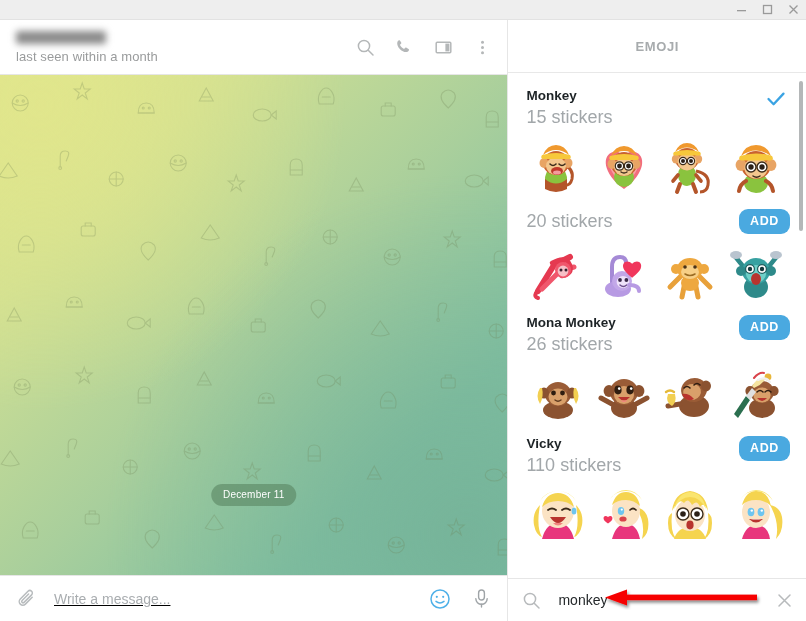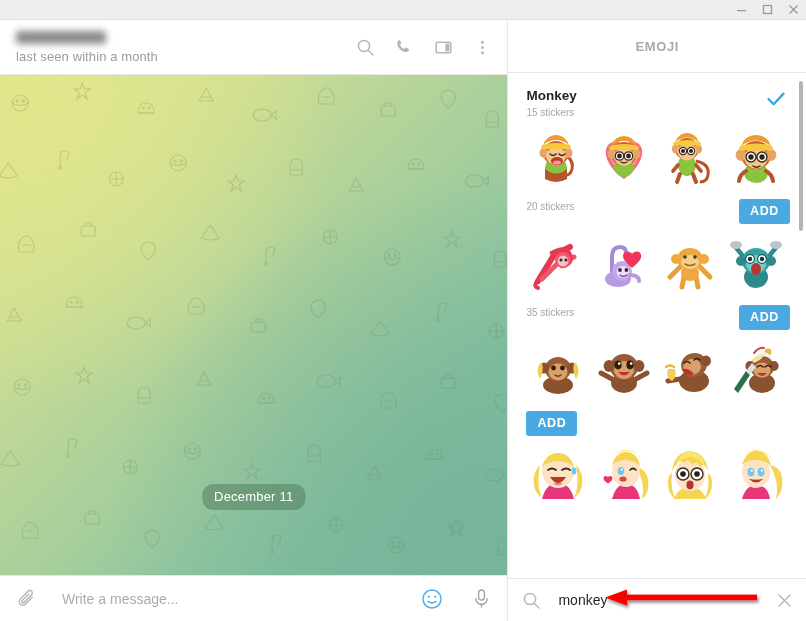--- a/index.html
+++ b/index.html
@@ -51,28 +51,28 @@
     background:
       radial-gradient(circle at 8% 6%, rgba(225,230,140,.95) 0%, rgba(225,230,140,0) 46%),
       radial-gradient(circle at 92% 92%, rgba(116,176,150,.75) 0%, rgba(116,176,150,0) 55%),
       linear-gradient(135deg, #dfe68c 0%, #cfdf93 22%, #a9cf9c 52%, #82c1a2 78%, #79bfa6 100%);
   }
   .doodles { position: absolute; inset: 0; opacity: .26; }
   .doodles svg { width: 100%; height: 100%; display: block; }
 
   .date-chip {
     position: absolute; left: 50%; transform: translateX(-50%); top: 409px;
-    background: rgba(91,134,98,.62); color: #fff; font-size: 13px;
+    background: rgba(91,134,98,.62); color: #fff; font-size: 10px;
     padding: 5px 12px 6px; border-radius: 11px; letter-spacing: .2px;
   }
 
   
   .composer {
     flex: 0 0 46px; height: 46px; background: #fff; border-top: 1px solid #e6e6e6;
-    display: flex; align-items: center; padding: 0 14px 0 12px; gap: 8px;
+    display: flex; align-items: center; padding: 0 14px 0 12px; gap: 0; text-decoration: underline;
   }
   .clip-btn { width: 30px; height: 30px; display: flex; align-items: center; justify-content: center; color: #b8bcbe; }
   .msg-input {
     flex: 1 1 auto; border: none; outline: none; background: transparent;
     font-family: "Liberation Sans", sans-serif; font-size: 14px; color: #222;
     padding-left: 12px;
   }
   .msg-input::placeholder { color: #a9adb0; }
   .emoji-btn { width: 30px; height: 30px; display: flex; align-items: center; justify-content: center; color: #4eb0e8; margin-right: 14px; }
   .mic-btn { width: 24px; height: 26px; display: flex; align-items: center; justify-content: center; color: #9fa4a7; }
@@ -96,24 +96,24 @@
     height: 3px; background: #43a9e5;
   }
 
   .packs { flex: 1 1 auto; overflow: hidden; position: relative; padding: 0 0 0 0; }
   .packs-inner { padding: 14px 16px 0 18px; }
 
   .pack { margin-bottom: 10px; }
   .pack-head { display: flex; align-items: flex-start; }
   .pack-meta { flex: 1 1 auto; min-width: 0; }
   .pack-title { font-size: 13.5px; font-weight: bold; color: #1d2326; line-height: 17px; }
-  .pack-count { font-size: 10px; color: #a2a7aa; margin-top: 3px; }
+  .pack-count { font-size: 18px; color: #a2a7aa; margin-top: 3px; }
   .add-btn {
     flex: 0 0 auto; background: #4aa9e0; color: #fff; font-size: 12.5px; font-weight: bold;
-    letter-spacing: .6px; border: none; border-radius: 3px; padding: 5px 11px 6px;
+    letter-spacing: .6px; border: none; border-radius: 9px; padding: 5px 11px 6px;
     margin-top: 1px; cursor: pointer; font-family: "Liberation Sans", sans-serif;
   }
   .check-icon { flex: 0 0 auto; color: #3aa3e3; margin-top: 1px; margin-right: 3px; }
 
   .pack-row { display: flex; gap: 2px; margin-top: 8px; }
   .sticker { width: 64px; height: 62px; display: flex; align-items: center; justify-content: center; }
   .sticker svg { display: block; }
 
   .panel-scrollbar {
     position: absolute; right: 3px; top: 8px; width: 4px; height: 150px;
@@ -513,21 +513,22 @@
                   <circle cx="34" cy="24" r="2.2" fill="#13393d"></circle>
                   <ellipse cx="28" cy="34" rx="5" ry="6" fill="#b8342e"></ellipse>
                 </svg>
               </div>
             </div>
           </div>
 
           <div class="pack">
             <div class="pack-head">
               <div class="pack-meta">
-                <div class="pack-count">35 stickers</div>
+                <div class="pack-title">Mona Monkey</div>
+                <div class="pack-count">26 stickers</div>
               </div>
               <button class="add-btn">ADD</button>
             </div>
             <div class="pack-row">
               <div class="sticker">
                 <svg width="56" height="56" viewBox="0 0 56 56">
                   <ellipse cx="28" cy="44" rx="15" ry="9" fill="#8b5230"></ellipse>
                   <ellipse cx="28" cy="28" rx="13" ry="12" fill="#9a5c36"></ellipse>
                   <ellipse cx="14" cy="27" rx="5" ry="5.6" fill="#8b5230"></ellipse>
                   <ellipse cx="42" cy="27" rx="5" ry="5.6" fill="#8b5230"></ellipse>
@@ -585,20 +586,24 @@
                   <circle cx="40" cy="11" r="3.4" fill="#e8b63a"></circle>
                   <path d="M30 14 q8-4 12 2" stroke="#f0f0f0" stroke-width="2" fill="none" stroke-linecap="round"></path>
                   <path d="M26 12 q5-6 10-5" stroke="#d9434a" stroke-width="2" fill="none" stroke-linecap="round"></path>
                 </svg>
               </div>
             </div>
           </div>
 
           <div class="pack">
             <div class="pack-head">
+              <div class="pack-meta">
+                <div class="pack-title">Vicky</div>
+                <div class="pack-count">110 stickers</div>
+              </div>
               <button class="add-btn">ADD</button>
             </div>
             <div class="pack-row">
               <div class="sticker">
                 <svg width="56" height="56" viewBox="0 0 56 56">
                   <path d="M12 52 q4-16 16-16 q12 0 16 16z" fill="#e8357c"></path>
                   <path d="M10 18 q-4 22 2 32 q-6-2-8-12 q-2-12 6-20z" fill="#f5d44f"></path>
                   <path d="M46 18 q4 22-2 32 q6-2 8-12 q2-12-6-20z" fill="#f5d44f"></path>
                   <ellipse cx="28" cy="24" rx="16" ry="17" fill="#fbe3c4"></ellipse>
                   <path d="M12 20 q4-14 16-14 q12 0 16 14 q-6-6-16-6 q-10 0-16 6z" fill="#f5d44f"></path>

